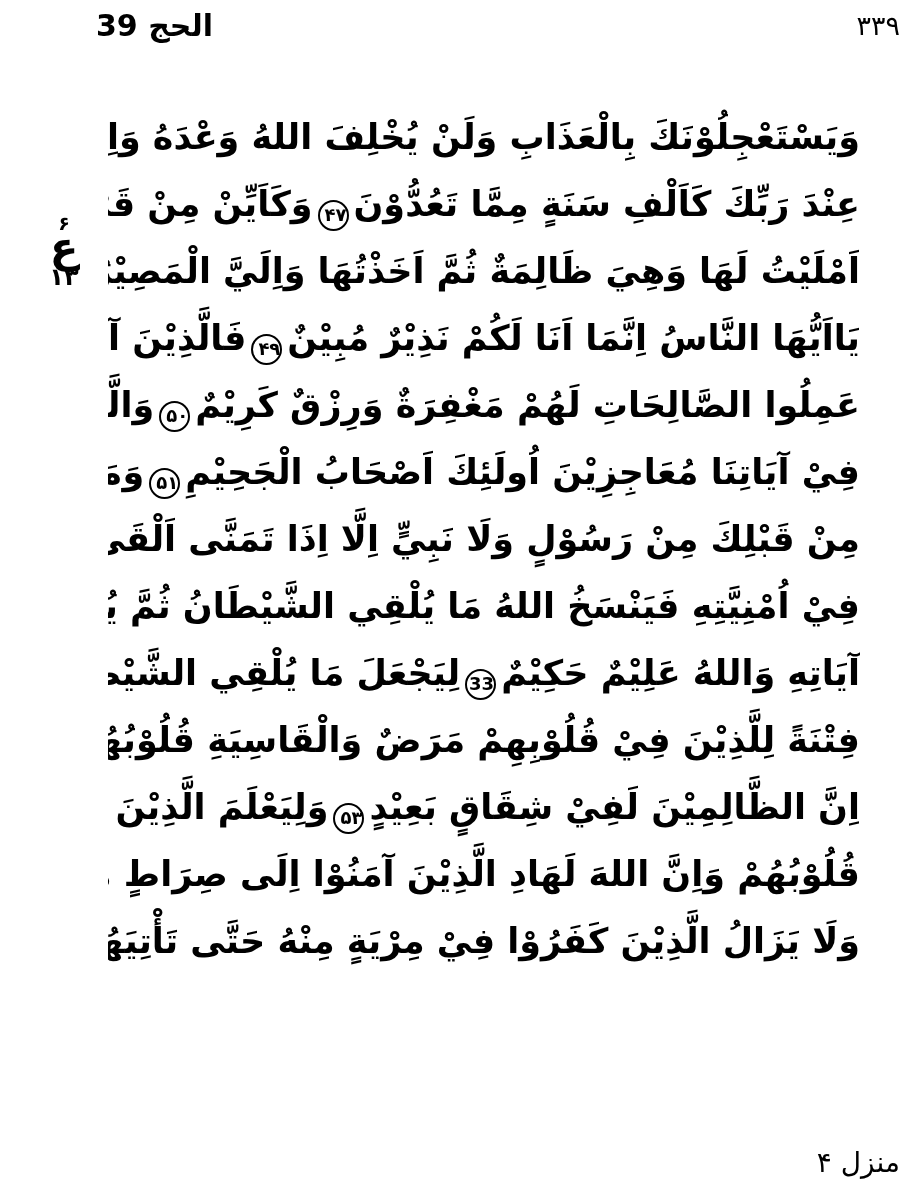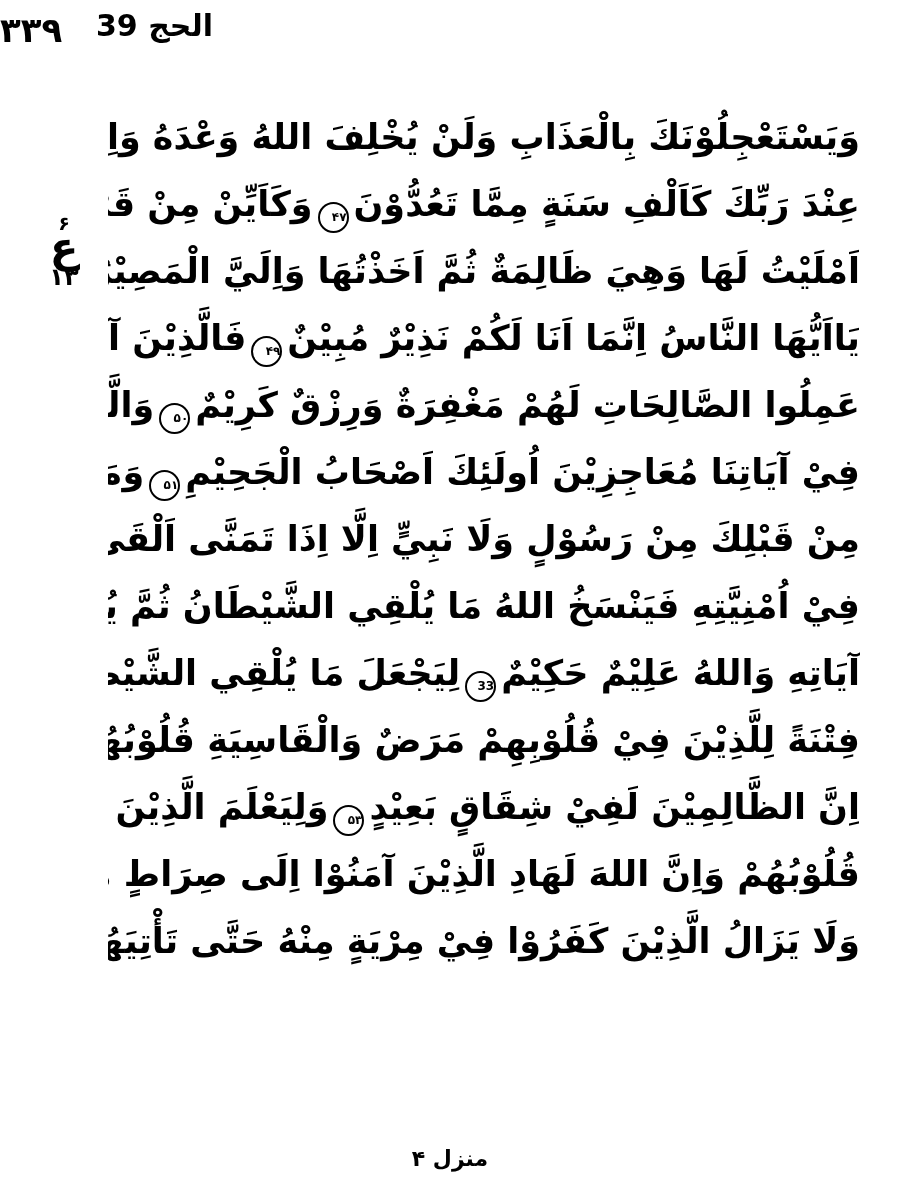--- a/index.html
+++ b/index.html
@@ -28,23 +28,23 @@
     font-size: 30px;
     font-weight: bold;
     direction: rtl;
     white-space: nowrap;
   }
   .header-page-number {
     position: absolute;
     top: 10px;
     left: 0;
     width: 100%;
-    text-align: left;
-    font-size: 34px;
-    font-weight: bold;
+    text-align: right;
+    font-size: 27px;
+    font-weight: normal;
   }
   .header-surah {
     position: absolute;
     top: 8px;
     left: 96px;
     font-size: 30px;
     font-weight: bold;
     direction: rtl;
     white-space: nowrap;
   }
@@ -83,37 +83,36 @@
   .q-line.indent-right {
     padding-right: 112px;
   }
   .ayah-badge {
     display: inline-block;
     box-sizing: border-box;
     width: 31px;
     height: 31px;
     border: 2.5px solid #000000;
     border-radius: 50%;
-    font-size: 12px;
+    font-size: 18px;
     font-weight: bold;
     line-height: 26px;
     text-align: center;
     vertical-align: -5px;
     margin: 0 5px;
     white-space: nowrap;
   }
   
   .footer-manzil {
     position: absolute;
     top: 1146px;
     left: 0;
     width: 100%;
-    text-align: center;
-    font-size: 22px;
-    font-weight: bold;
+    font-size: 28px;
+    font-weight: normal;
     direction: rtl;
   }
 </style>
 </head>
 <body>
 
 <div class="page">
 
 
   <div class="header-page-number">۳۳۹</div>

